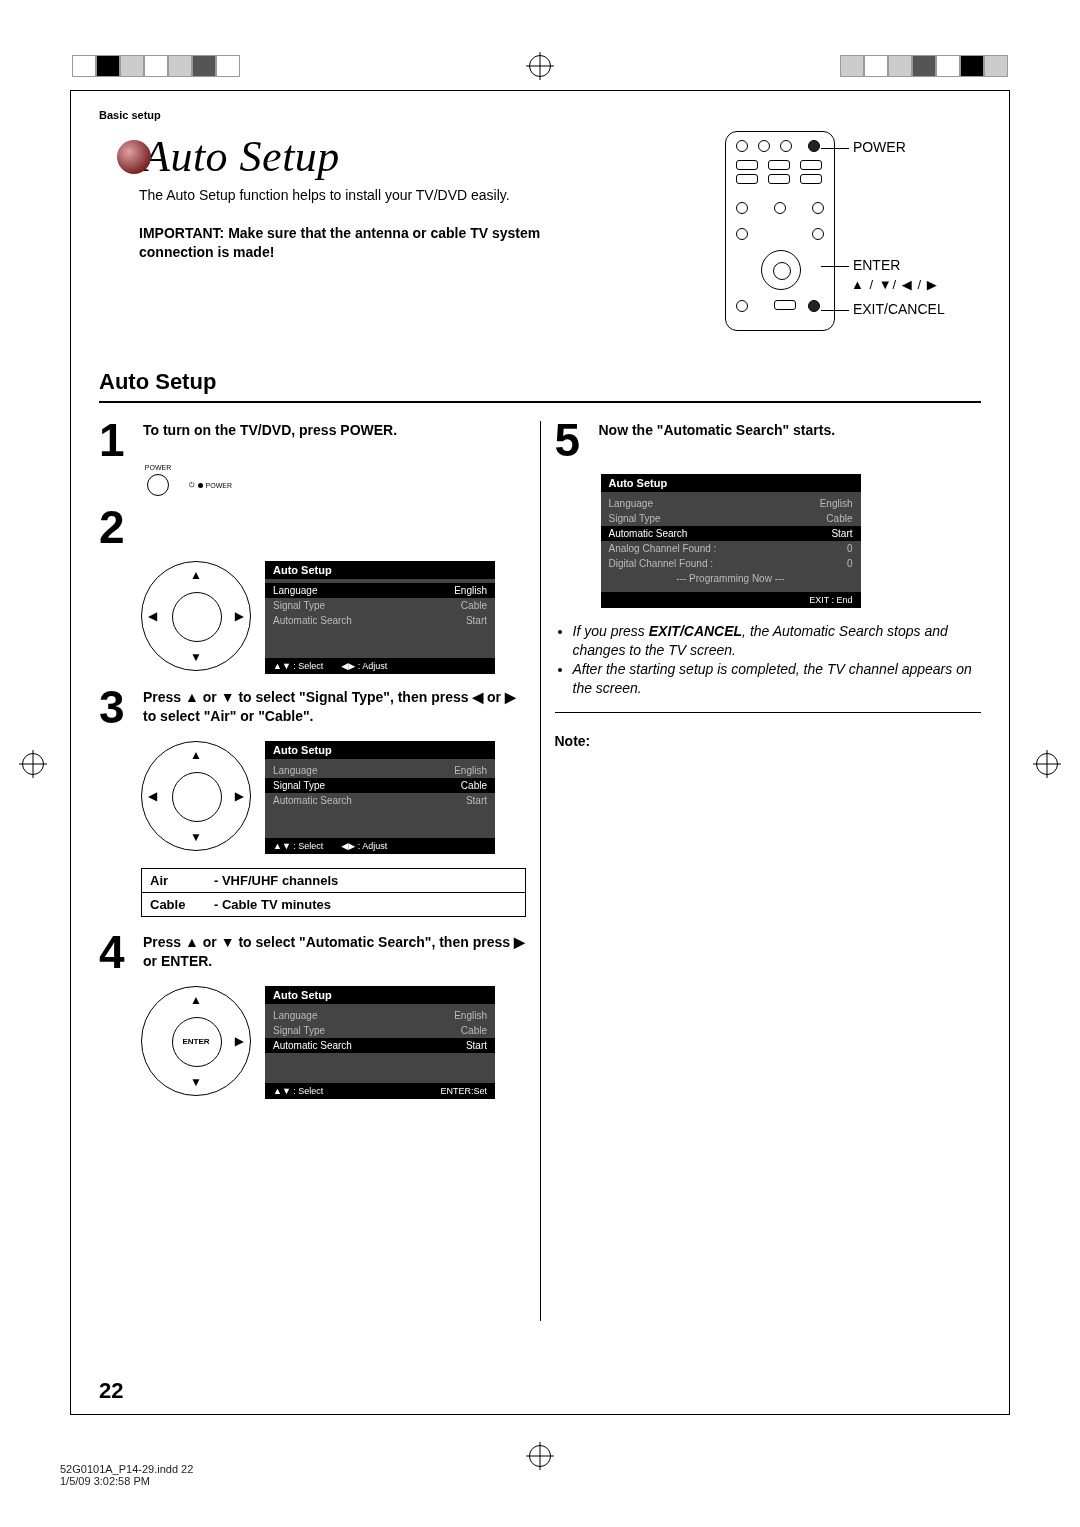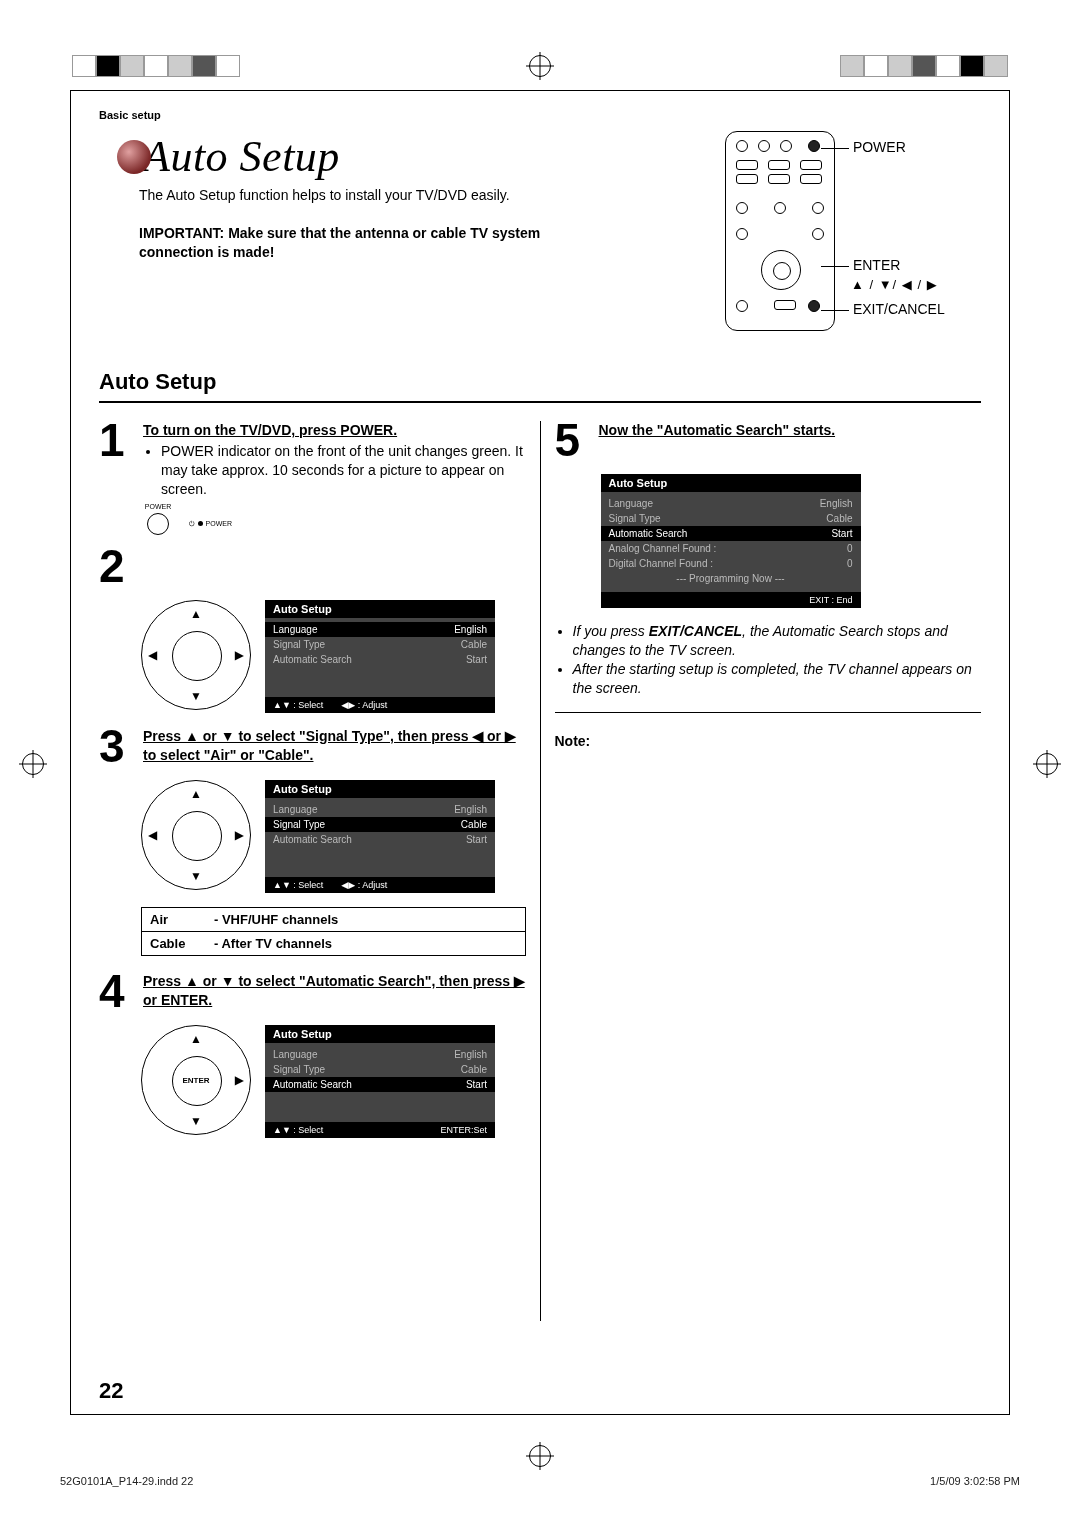--- a/index.html
+++ b/index.html
@@ -78,21 +78,21 @@
   .arrows-sym { font-size:13px; letter-spacing:1px;}
 
   .section-head { font-size:22px; font-weight:bold; border-bottom:2px solid #000;
     padding-bottom:6px; margin-top:38px; margin-bottom:18px;}
   .columns { display:flex; gap:14px;}
   .col { flex:1; }
   .divider { width:1px; background:#000; min-height:900px;}
   .step { display:flex; align-items:flex-start; gap:8px; margin-bottom:14px;}
   .step-num { font-size:46px; font-weight:bold; line-height:0.85; font-family:Arial,sans-serif; min-width:36px;}
   .step-body { flex:1; font-size:14px; line-height:1.35;}
-  .step-body b { font-weight:bold;text-decoration:underline;}
+  .step-body b { font-weight:bold;}
   .step-body ul { list-style:disc; margin-left:18px; margin-top:2px;}
   .osd-wrap { display:flex; align-items:flex-start; gap:14px; margin:8px 0 14px 42px;}
   .dpad {
     width:110px; height:110px; border:1.5px solid #000; border-radius:50%; position:relative;
     flex-shrink:0;
   }
   .dpad::before { content:""; position:absolute; border:1.5px solid #000; border-radius:50%;
     left:30px; top:30px; width:48px; height:48px;}
   .dpad .arr { position:absolute; font-size:12px;}
   .dpad .au { left:50%; top:6px; transform:translateX(-50%);}
@@ -113,21 +113,21 @@
   .osd-foot .r { margin-left:auto;}
   .def-table { border:1px solid #000; margin:4px 0 16px 42px; font-size:13px;}
   .def-table .drow { display:flex;}
   .def-table .drow + .drow { border-top:1px solid #000;}
   .def-table .dk { width:64px; padding:4px 8px; font-weight:bold;}
   .def-table .dv { padding:4px 8px; font-weight:bold;}
   .note-head { font-weight:bold; font-size:14px; margin-top:20px;}
   .note-list { list-style:disc; margin-left:18px; font-size:14px; line-height:1.35; margin-top:4px;}
   .page-num { position:absolute; bottom:10px; left:28px; font-size:22px; font-weight:bold;}
   .footer-line { position:absolute; bottom:40px; left:60px; right:60px;
-    font-size:11px; color:#222; display:flex; justify-content:space-between;}
+    font-size:11px; color:#222; display:flex; justify-content:space-between;flex-direction:column;}
   .power-ind { display:flex; align-items:center; gap:20px; margin:6px 0 12px 48px;}
   .pcircle { width:22px; height:22px; border:1.5px solid #000; border-radius:50%; position:relative;}
   .plabel { font-size:7px; position:absolute; top:-10px; left:50%; transform:translateX(-50%);}
   .pled { font-size:7px; display:flex; align-items:center; gap:3px;}
   .pled .dot { width:5px; height:5px; background:#000; border-radius:50%;}
 </style>
 </head>
 <body>
 
 <div class="reg-mark reg-top"></div>
@@ -210,23 +210,20 @@
   <div class="section-head">Auto Setup</div>
 
   <div class="columns">
 
     <div class="col">
 
       <div class="step">
         <div class="step-num">1</div>
         <div class="step-body">
           <b>To turn on the TV/DVD, press POWER.</b>
-          <ul>
-              <li>POWER indicator on the front of the unit changes green. It may take approx. 10 seconds for a picture to appear on screen.</li>
-            </ul>
         </div>
       </div>
       <div class="power-ind">
         <div style="position:relative;">
           <div class="plabel">POWER</div>
           <div class="pcircle"></div>
         </div>
         <div class="pled">
           <span>⏻</span>
             <span class="dot"></span>
@@ -301,21 +298,21 @@
         </div>
       </div>
 
       <div class="def-table">
         <div class="drow">
             <div class="dk">Air</div>
             <div class="dv">- VHF/UHF channels</div>
           </div>
         <div class="drow">
             <div class="dk">Cable</div>
-            <div class="dv">- After TV channels</div>
+            <div class="dv">- Cable TV minutes</div>
           </div>
       </div>
 
       <div class="step">
         <div class="step-num">4</div>
         <div class="step-body"><b>Press ▲ or ▼ to select "Automatic Search", then press ▶ or ENTER.</b></div>
       </div>
       <div class="osd-wrap">
         <div class="dpad">
           <span class="arr au">▲</span>

